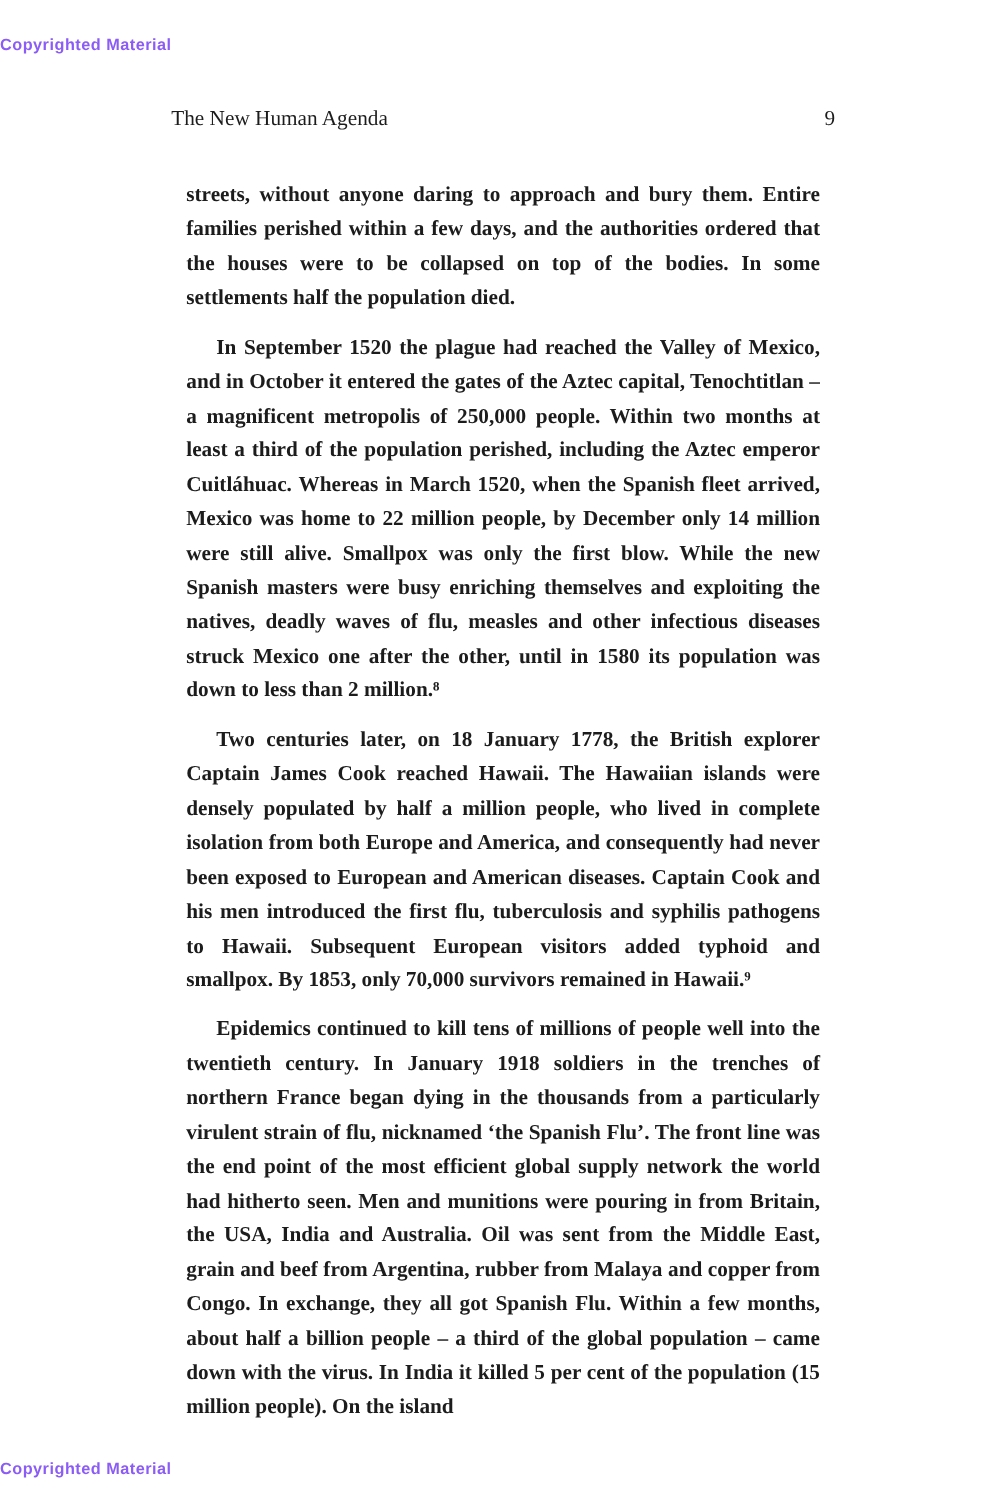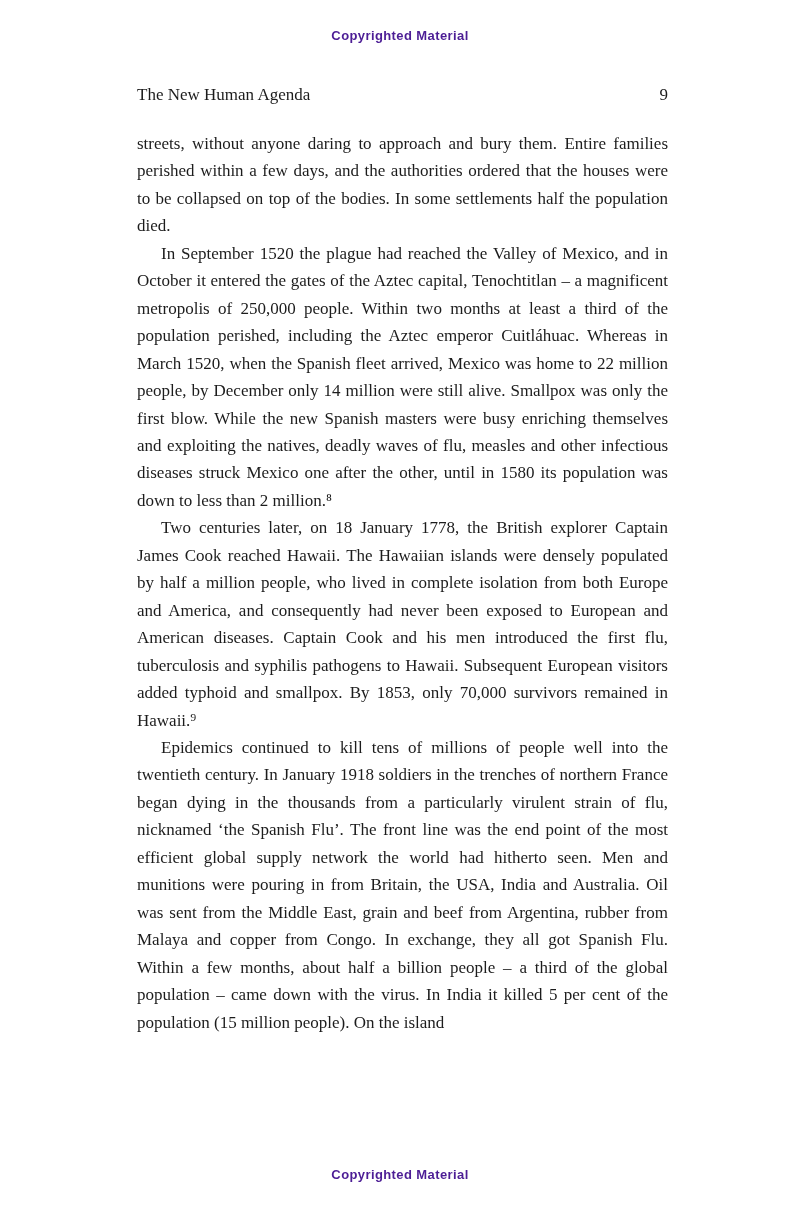--- a/index.html
+++ b/index.html
@@ -13,26 +13,25 @@
     height: 1208px;
     background: #ffffff;
     overflow: hidden;
     font-family: "Liberation Serif", serif;
     color: #1c1c1c;
   }
   .notice {
     position: absolute;
     left: 0;
     width: 100%;
-    text-align: center;
     font-family: "Liberation Sans", sans-serif;
     font-weight: bold;
     font-size: 13px;
     letter-spacing: 0.4px;
-    color: #4c1d95;
+    color: #8b5cf6;
   }
   .notice.top { top: 28px; }
   .notice.bottom { top: 1167px; }
   .header-row {
     position: absolute;
     top: 85px;
     left: 137px;
     width: 531px;
     display: flex;
     justify-content: space-between;
@@ -44,23 +43,24 @@
     position: absolute;
     top: 130px;
     left: 137px;
     width: 531px;
     font-size: 17px;
     line-height: 27.45px;
     text-align: justify;
     color: #1c1c1c;
   }
   .body-text p {
-    margin: 0;
+    margin: 12px;
     padding: 0;
     text-indent: 24px;
+    font-weight: bold;
   }
   .body-text p.no-indent {
     text-indent: 0;
   }
 </style>
 </head>
 <body>
 
 <div class="page">
 

